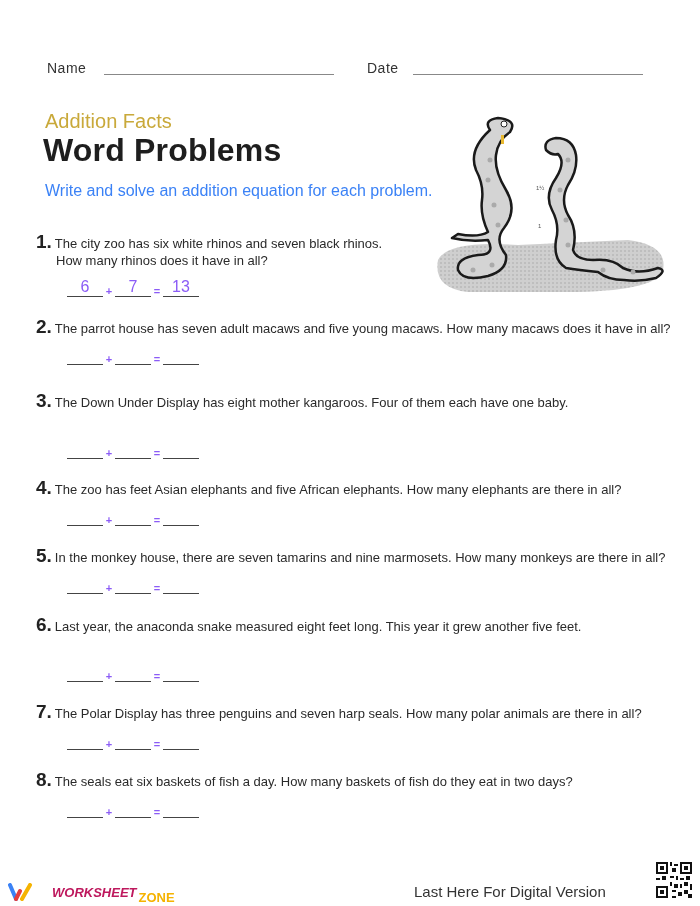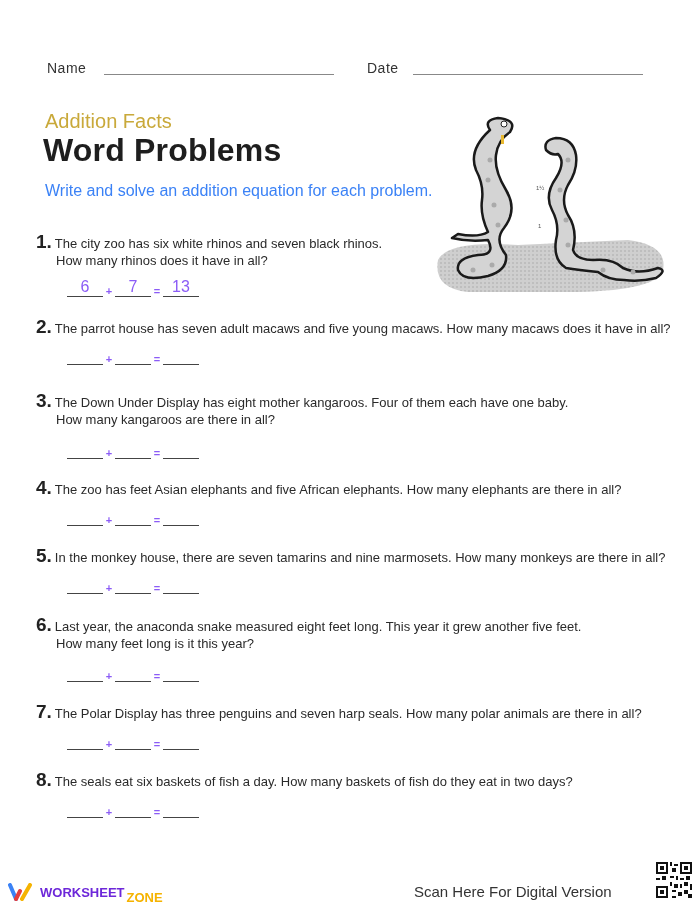--- a/index.html
+++ b/index.html
@@ -13,21 +13,21 @@
   .instructions { position:absolute; left:45px; top:182px; font-size:16px; color:#3b82f6; }
   .illustration { position:absolute; left:428px; top:110px; width:250px; height:190px; }
   .problem { position:absolute; left:36px; font-size:13px; color:#2a2a2a; line-height:17px; }
   .pnum { font-size:19px; font-weight:bold; color:#222; margin-right:3px; }
   .ptext { }
   .pcont { display:block; padding-left:20px; }
   .equation { position:absolute; left:67px; font-size:12px; color:#8b5cf6; height:20px; }
   .blank { display:inline-block; width:36px; border-bottom:1px solid #444; text-align:center; font-size:16px; height:18px; line-height:18px; vertical-align:bottom; }
   .op { display:inline-block; width:12px; text-align:center; font-size:11px; font-weight:bold; vertical-align:bottom; }
   .footer-logo { position:absolute; left:8px; top:882px; height:20px; display:flex; align-items:center; }
-  .logo-text-a { color:#6d28d9; font-weight:bold; font-size:13px; margin-left:6px; }
+  .logo-text-a { color:#be185d; font-weight:bold; font-size:13px; margin-left:18px;font-style:italic; }
   .logo-text-b { color:#f5b301; font-weight:bold; font-size:13px; margin-left:2px;margin-top:10px; }
   .scan-text { position:absolute; left:414px; top:883px; font-size:15px; color:#333; }
   .qr { position:absolute; left:654px; top:860px; width:40px; height:40px; }
 </style>
 </head>
 <body>
 
 <div class="header-row">
   <span class="hlabel" style="left:0;">Name</span>
   <div class="hline" style="left:57px;width:230px;"></div>
@@ -81,21 +81,20 @@
 
 <div class="problem" style="top:318px;">
   <span class="pnum">2.</span><span class="ptext">The parrot house has seven adult macaws and five young macaws. How many macaws does it have in all?</span>
 </div>
 <div class="equation" style="top:346px;">
   <span class="blank"></span><span class="op">+</span><span class="blank"></span><span class="op">=</span><span class="blank"></span>
 </div>
 
 <div class="problem" style="top:392px;">
   <span class="pnum">3.</span><span class="ptext">The Down Under Display has eight mother kangaroos. Four of them each have one baby.</span>
-  <span class="pcont">How many kangaroos are there in all?</span>
 </div>
 <div class="equation" style="top:440px;">
   <span class="blank"></span><span class="op">+</span><span class="blank"></span><span class="op">=</span><span class="blank"></span>
 </div>
 
 <div class="problem" style="top:479px;">
   <span class="pnum">4.</span><span class="ptext">The zoo has feet Asian elephants and five African elephants. How many elephants are there in all?</span>
 </div>
 <div class="equation" style="top:507px;">
   <span class="blank"></span><span class="op">+</span><span class="blank"></span><span class="op">=</span><span class="blank"></span>
@@ -103,21 +102,20 @@
 
 <div class="problem" style="top:547px;">
   <span class="pnum">5.</span><span class="ptext">In the monkey house, there are seven tamarins and nine marmosets. How many monkeys are there in all?</span>
 </div>
 <div class="equation" style="top:575px;">
   <span class="blank"></span><span class="op">+</span><span class="blank"></span><span class="op">=</span><span class="blank"></span>
 </div>
 
 <div class="problem" style="top:616px;">
   <span class="pnum">6.</span><span class="ptext">Last year, the anaconda snake measured eight feet long. This year it grew another five feet.</span>
-  <span class="pcont">How many feet long is it this year?</span>
 </div>
 <div class="equation" style="top:663px;">
   <span class="blank"></span><span class="op">+</span><span class="blank"></span><span class="op">=</span><span class="blank"></span>
 </div>
 
 <div class="problem" style="top:703px;">
   <span class="pnum">7.</span><span class="ptext">The Polar Display has three penguins and seven harp seals. How many polar animals are there in all?</span>
 </div>
 <div class="equation" style="top:731px;">
   <span class="blank"></span><span class="op">+</span><span class="blank"></span><span class="op">=</span><span class="blank"></span>
@@ -133,21 +131,21 @@
 <div class="footer-logo">
   <svg width="26" height="18" viewBox="0 0 26 18">
     <path d="M2 2 L8 16" stroke="#3b82f6" stroke-width="4" stroke-linecap="round"></path>
     <path d="M8 16 L12 8" stroke="#e53e3e" stroke-width="4" stroke-linecap="round"></path>
     <path d="M14 16 L22 2" stroke="#f5b301" stroke-width="4" stroke-linecap="round"></path>
   </svg>
   <span class="logo-text-a">WORKSHEET</span>
     <span class="logo-text-b">ZONE</span>
 </div>
 
-<div class="scan-text">Scan Here For Digital Version</div>
+<div class="scan-text">Last Here For Digital Version</div>
 
 <svg class="qr" viewBox="0 0 20 20">
   <rect width="20" height="20" fill="#fff"></rect>
   <g fill="#111">
     <rect x="1" y="1" width="6" height="6"></rect>
       <rect x="2" y="2" width="4" height="4" fill="#fff"></rect>
       <rect x="3" y="3" width="2" height="2"></rect>
     <rect x="13" y="1" width="6" height="6"></rect>
       <rect x="14" y="2" width="4" height="4" fill="#fff"></rect>
       <rect x="15" y="3" width="2" height="2"></rect>

